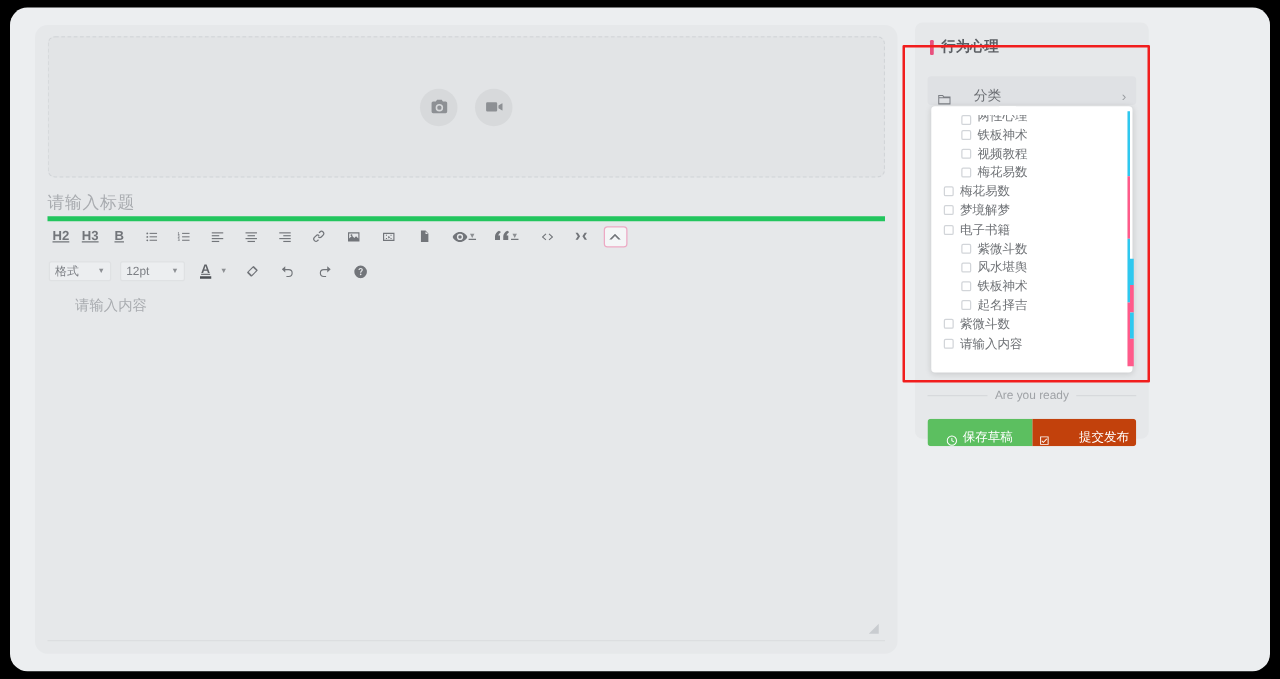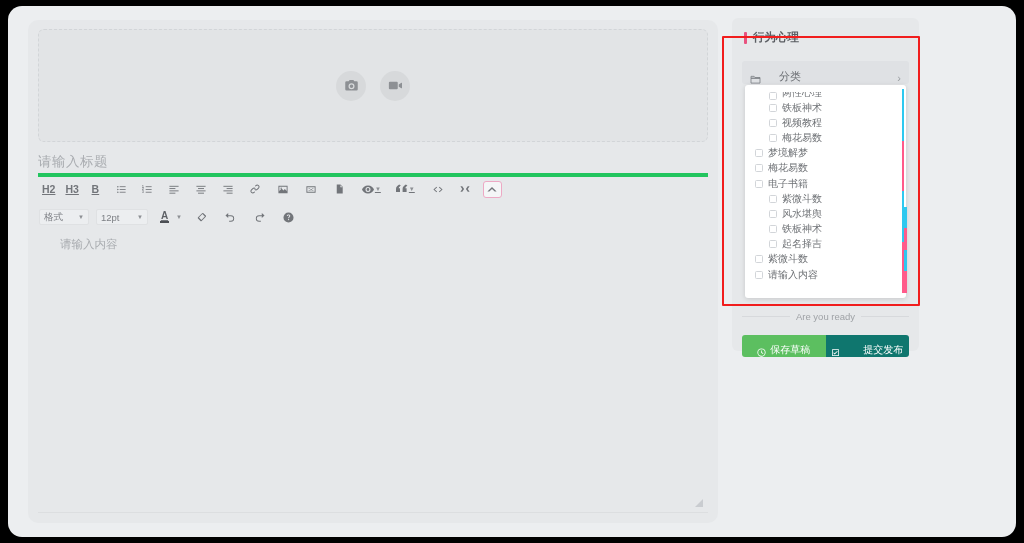--- a/index.html
+++ b/index.html
@@ -201,21 +201,21 @@
   #action-row {
     position: absolute; left: 10px; top: 317px;
     width: 167px; height: 22px;
     display: flex; border-radius: 3px; overflow: hidden;
   }
   .act-btn {
     flex: 1; display: flex; align-items: flex-end; justify-content: center;
     gap: 4px; font-size: 10px; color: #fff;
   }
   .act-btn.save { background: #5cbf60; }
-  .act-btn.publish { background: #0f766e; gap: 23px; }
+  .act-btn.publish { background: #c2410c; gap: 23px; }
   .act-btn svg { fill: #fff; }
 
   
   #red-box {
     position: absolute;
     left: 714px; top: 30px;
     width: 198px; height: 270px;
     border: 2px solid #f11d1d;
     pointer-events: none;
     border-radius: 1px;
@@ -427,25 +427,25 @@
             <div class="cat-item lvl2">
               <span class="cbx"></span>
               <span>视频教程</span>
             </div>
             <div class="cat-item lvl2">
               <span class="cbx"></span>
               <span>梅花易数</span>
             </div>
             <div class="cat-item">
               <span class="cbx"></span>
+              <span>梅花易数</span>
+            </div>
+            <div class="cat-item">
+              <span class="cbx"></span>
               <span>梦境解梦</span>
-            </div>
-            <div class="cat-item">
-              <span class="cbx"></span>
-              <span>梅花易数</span>
             </div>
             <div class="cat-item">
               <span class="cbx"></span>
               <span>电子书籍</span>
             </div>
             <div class="cat-item lvl2">
               <span class="cbx"></span>
               <span>紫微斗数</span>
             </div>
             <div class="cat-item lvl2">

